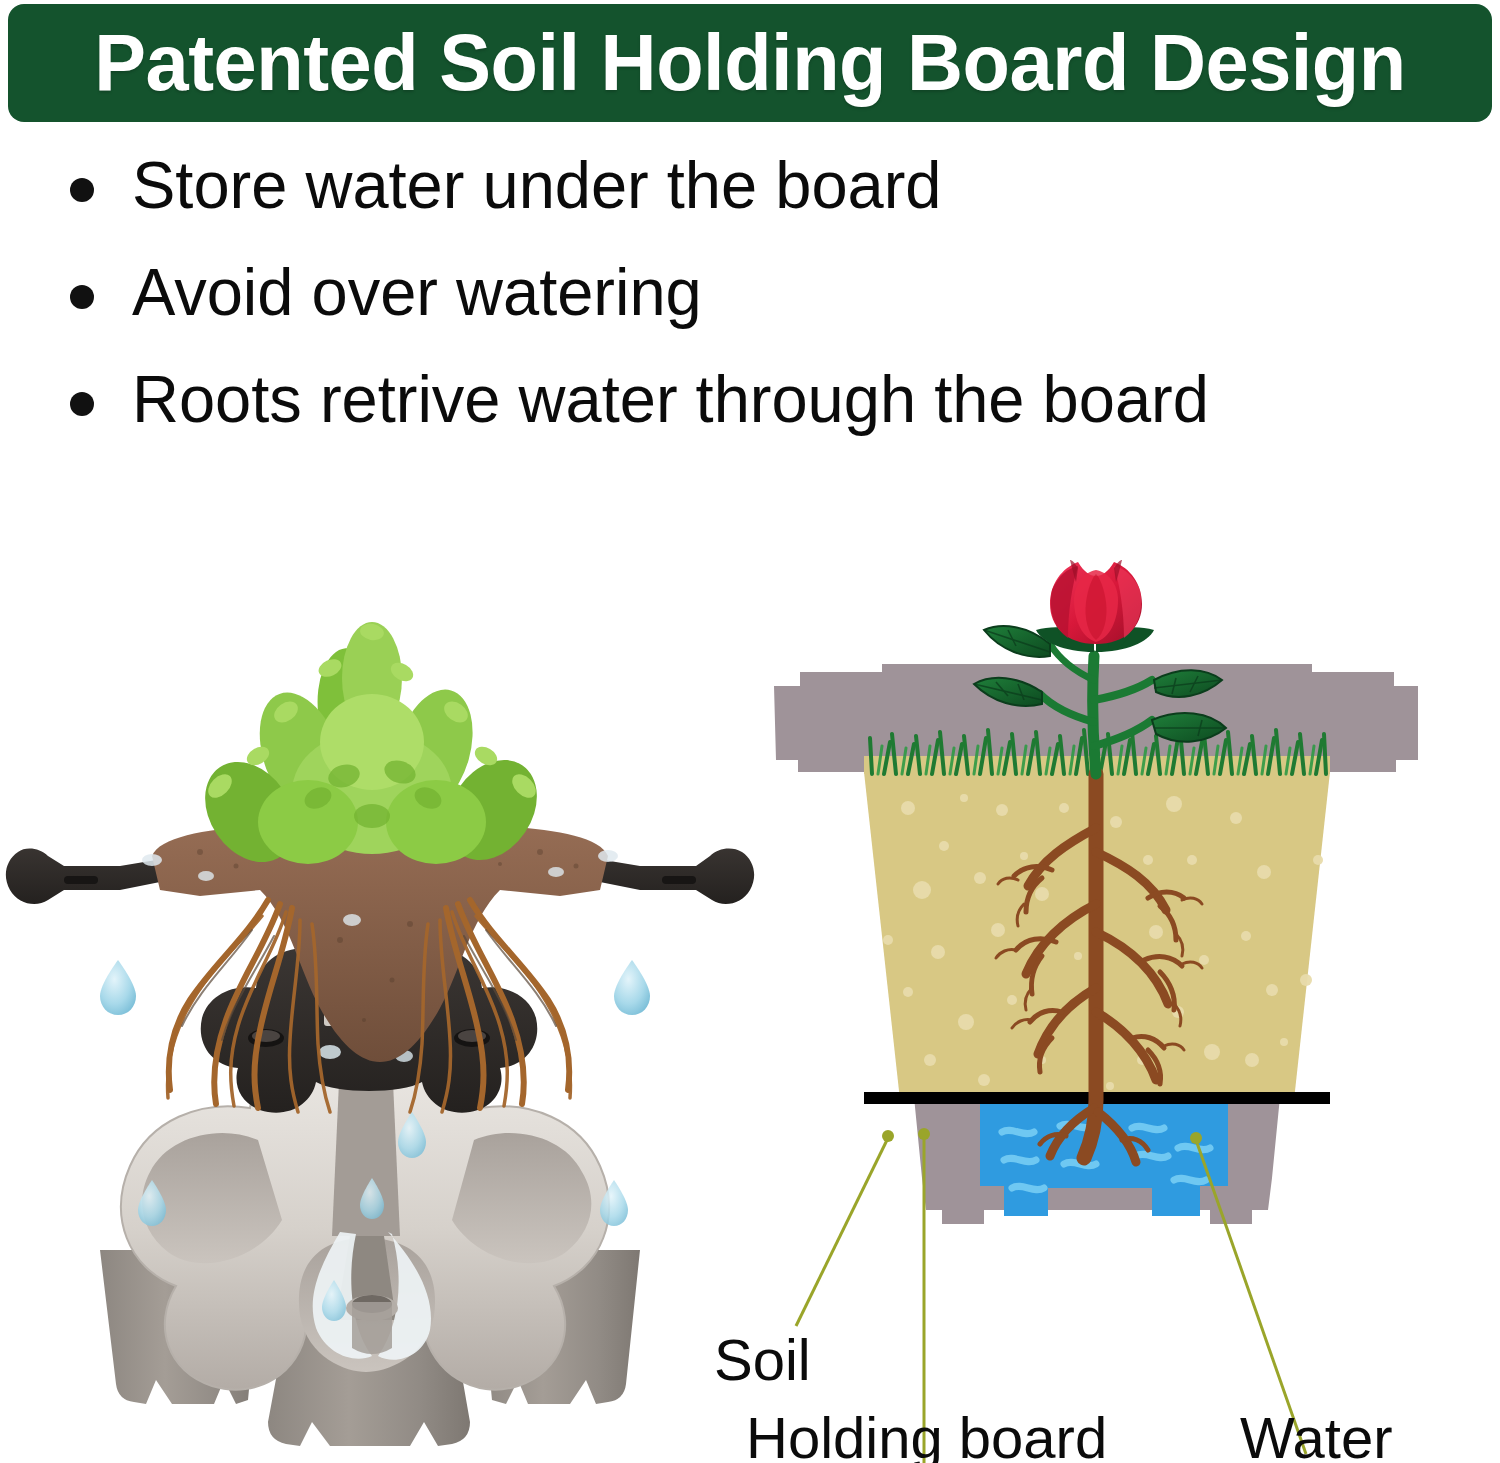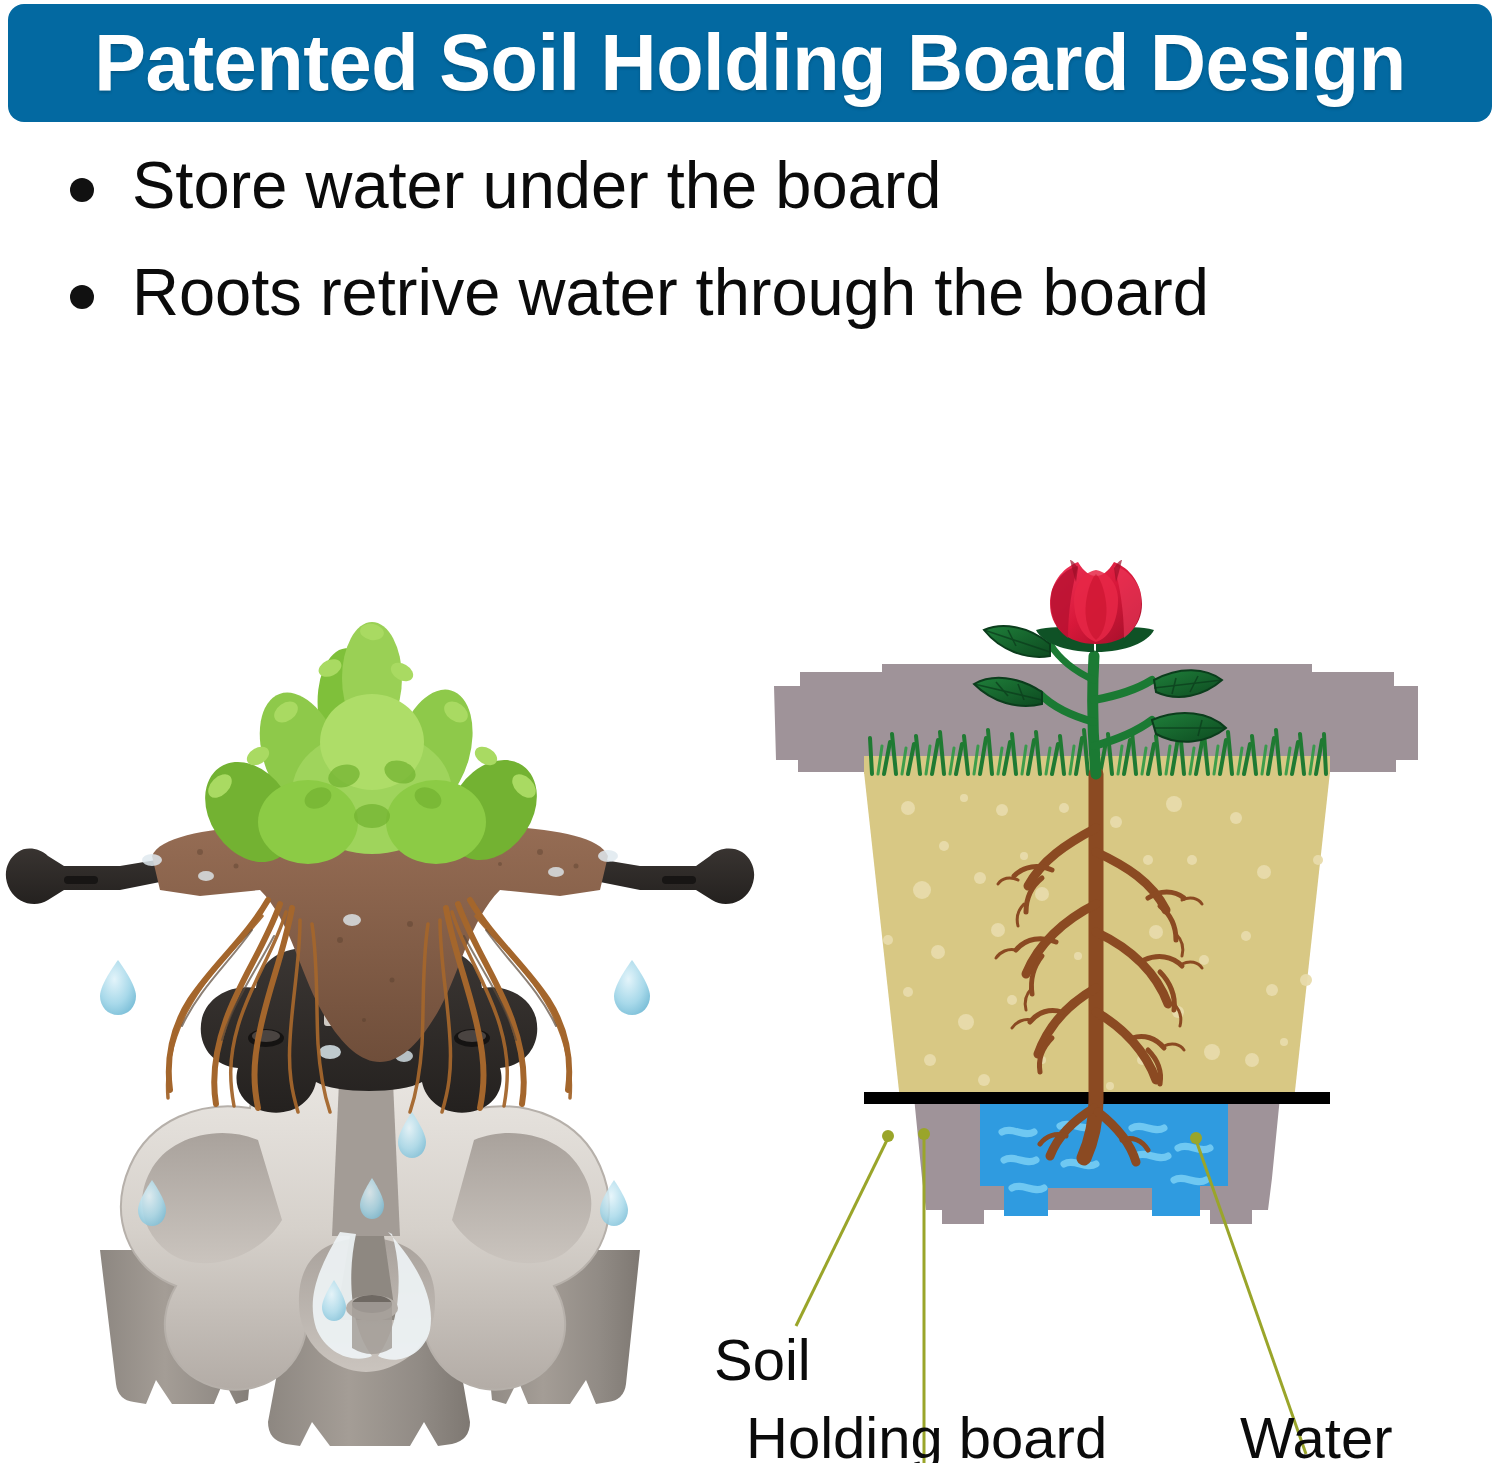--- a/index.html
+++ b/index.html
@@ -5,21 +5,21 @@
   html,body{margin:0;padding:0;}
   body{
     width:1500px;height:1463px;
     background:#ffffff;
     font-family:"Liberation Sans","DejaVu Sans",sans-serif;
     overflow:hidden;
     position:relative;
   }
   #banner{
     position:absolute;left:8px;top:4px;width:1484px;height:118px;
-    background:#0369a1;border-radius:16px;
+    background:#14532d;border-radius:16px;
     display:flex;align-items:center;justify-content:center;
   }
   #banner-title{
     color:#ffffff;
     font-size:80px;
     font-weight:bold;
     line-height:1;
     letter-spacing:-0.5px;
     transform:scaleX(0.97);
     white-space:nowrap;
@@ -59,20 +59,24 @@
 <body>
 
 <div id="banner">
   <span id="banner-title">Patented Soil Holding Board Design</span>
 </div>
 
 <div id="bullets">
   <div class="bullet-row">
     <span class="bullet-dot"></span>
     <span class="bullet-text">Store water under the board</span>
+  </div>
+  <div class="bullet-row">
+    <span class="bullet-dot"></span>
+    <span class="bullet-text">Avoid over watering</span>
   </div>
   <div class="bullet-row">
     <span class="bullet-dot"></span>
     <span class="bullet-text">Roots retrive water through the board</span>
   </div>
 </div>
 
 <div id="figures">
 
   <div class="fig" id="fig-left">

